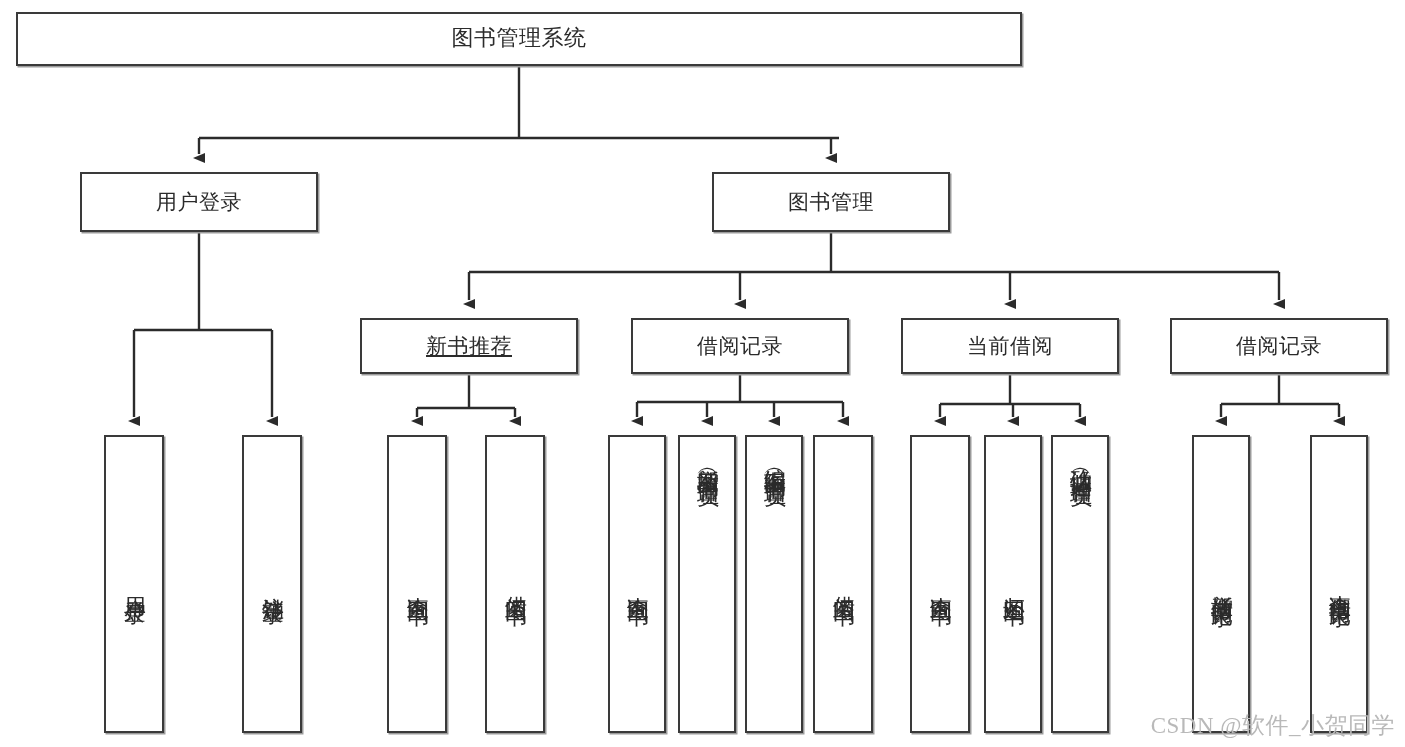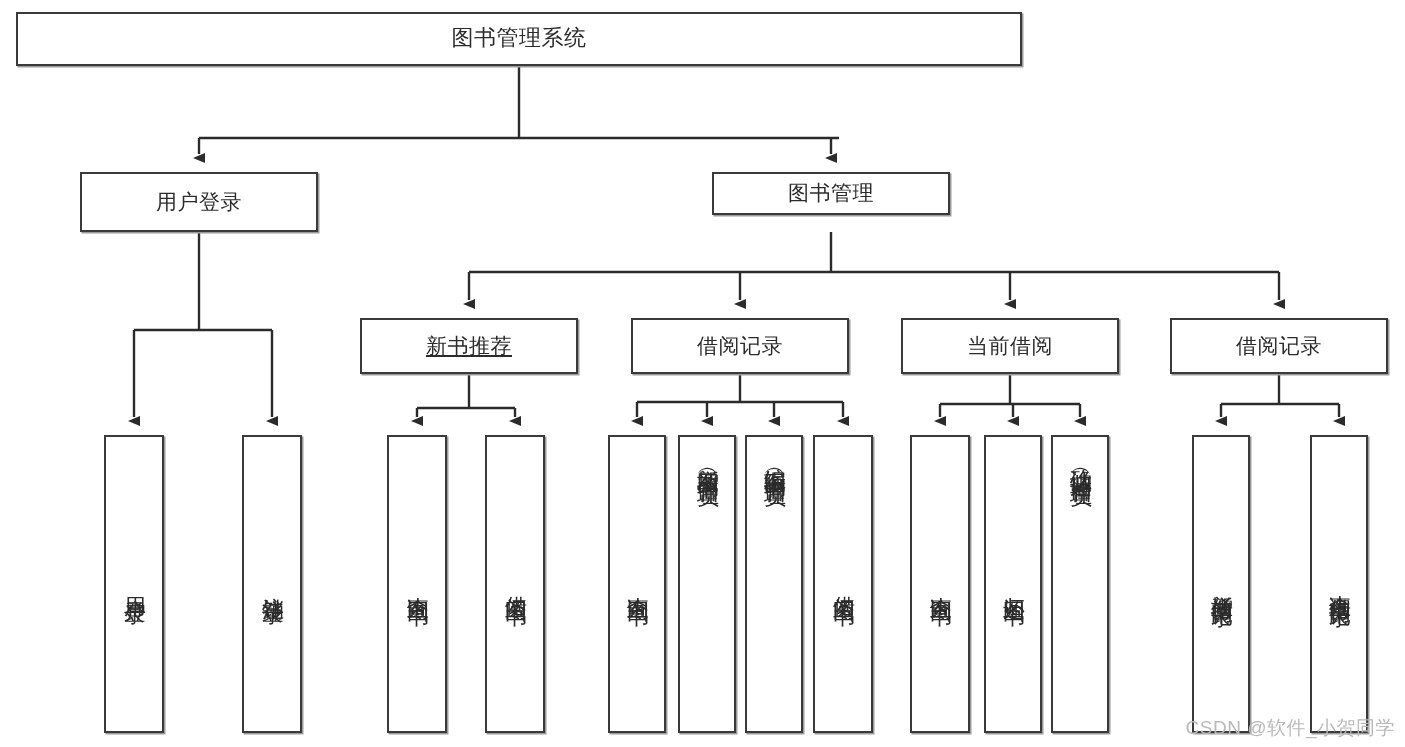--- a/index.html
+++ b/index.html
@@ -61,26 +61,26 @@
     max-height: 100%;
   }
   .node.leaf.mid {
     align-items: center;
     padding-top: 0;
   }
   .watermark {
     position: absolute;
     right: 10px;
     bottom: 6px;
-    font-size: 19px;
+    font-size: 23px;
     color: #b9b9b9;
     letter-spacing: 0.5px;
     white-space: nowrap;
     z-index: 5;
-    font-family: Liberation Sans, sans-serif;
+    font-family: Liberation Serif, serif;
   }
 </style>
 </head>
 <body>
 
 <div id="canvas">
 
   <svg id="wires" viewBox="0 0 1405 747" xmlns="http://www.w3.org/2000/svg">
     <defs>
       <marker id="arrow" markerWidth="10" markerHeight="12" refX="1" refY="6" orient="auto" markerUnits="userSpaceOnUse">
@@ -131,21 +131,21 @@
     </g>
   </svg>
 
   <div class="node root" style="left:16px; top:12px; width:1006px; height:54px;">
     <span class="label">图书管理系统</span>
   </div>
 
   <div class="node lvl2" style="left:80px; top:172px; width:238px; height:60px;">
     <span class="label">用户登录</span>
   </div>
-  <div class="node lvl2" style="left:712px; top:172px; width:238px; height:43px;">
+  <div class="node lvl2" style="left:712px; top:172px; width:238px; height:60px;">
     <span class="label">图书管理</span>
   </div>
 
   <div class="node lvl2" style="left:360px; top:318px; width:218px; height:56px;text-decoration:underline;">
     <span class="label">新书推荐</span>
   </div>
   <div class="node lvl2" style="left:631px; top:318px; width:218px; height:56px;">
     <span class="label">借阅记录</span>
   </div>
   <div class="node lvl2" style="left:1170px; top:318px; width:218px; height:56px;">

